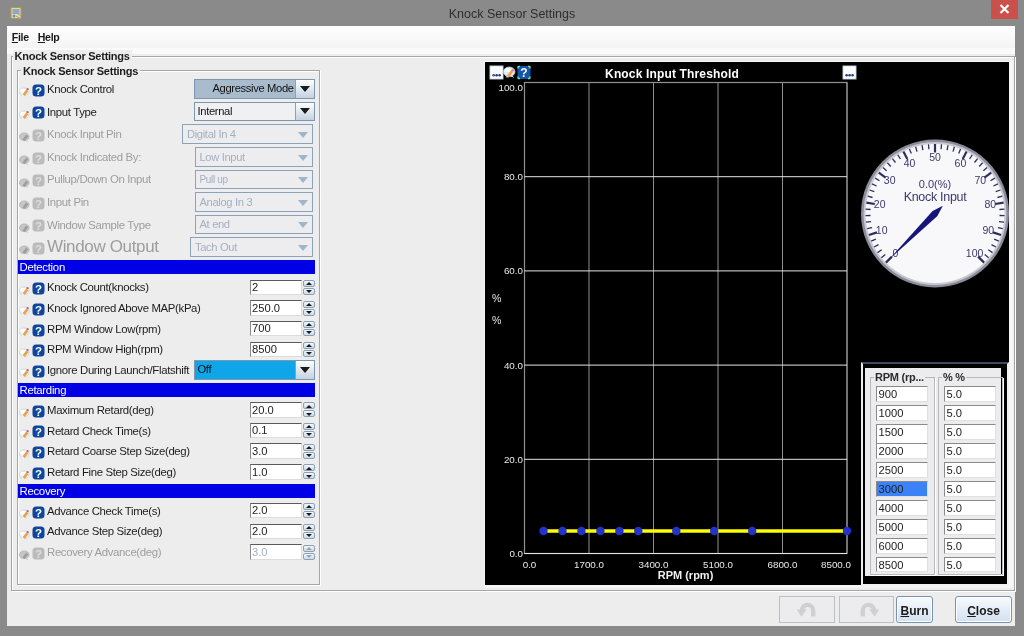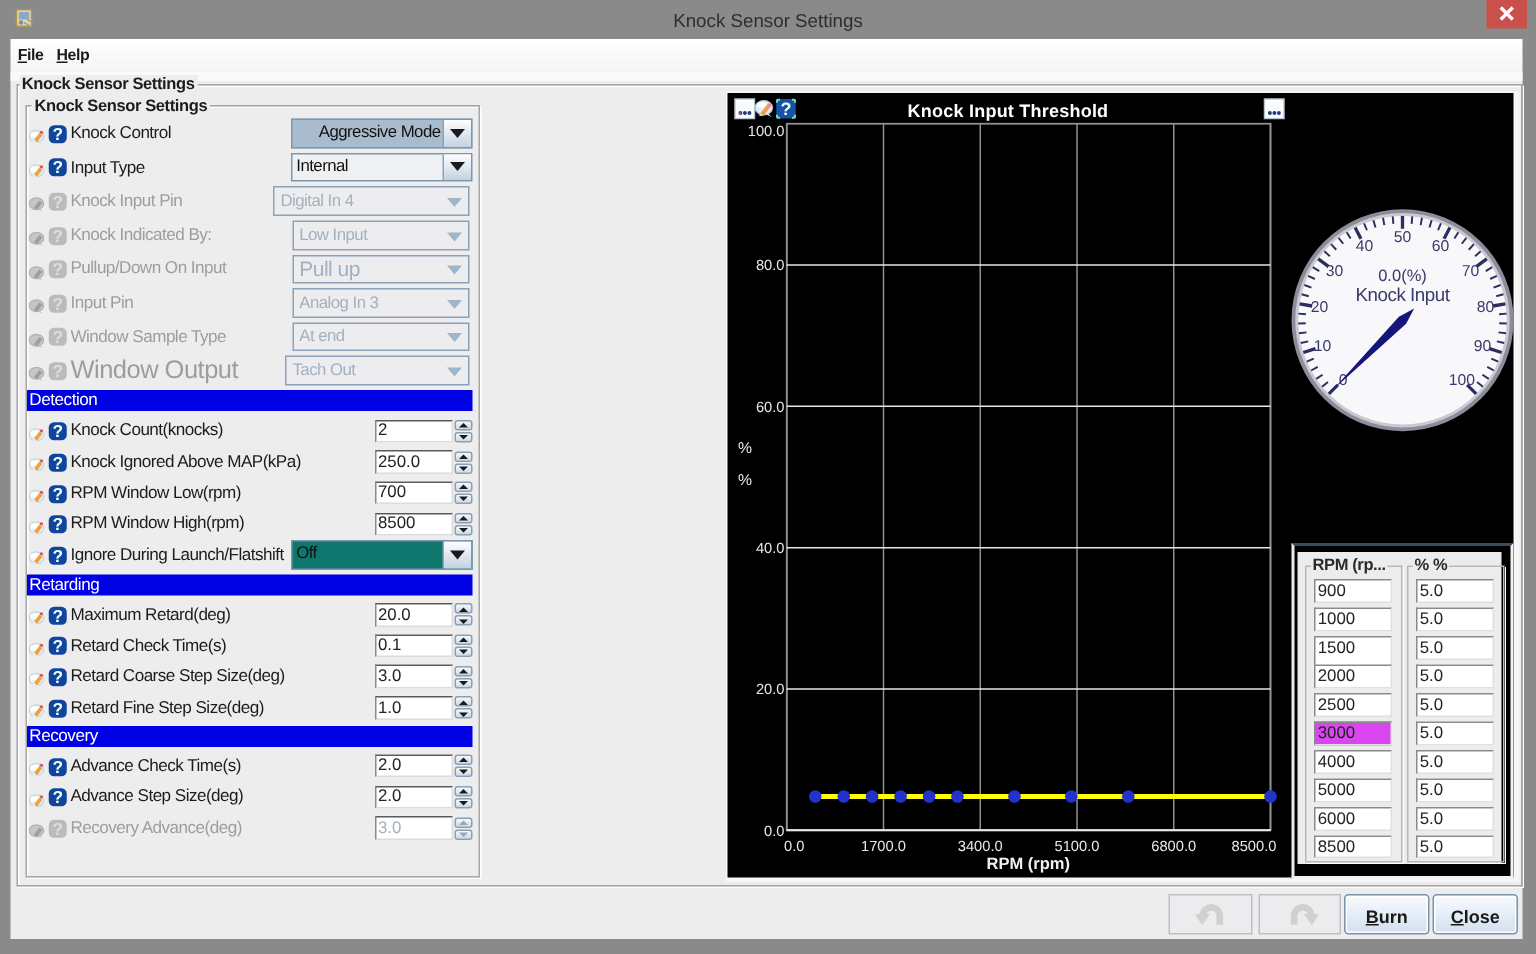--- a/index.html
+++ b/index.html
@@ -96,21 +96,21 @@
       <ellipse cx="5.3" cy="4.8" rx="4.8" ry="3.9" fill="#c6c6c6" stroke="#b2b2b2" stroke-width="0.8"></ellipse>
       <path d="M8 8.5 L9.5 10 L6.8 9 Z" fill="#c2c2c2"></path>
       <polygon points="3.6,7.3 7.2,2.6 9.3,4.2 5.7,8.9" fill="#9e9e9e"></polygon>
     </svg></div>
 <div style="position:absolute;left:32px;top:173.2px;width:13px;height:13px"><svg width="13" height="13" viewBox="0 0 13 13">
       <rect x="0.5" y="0.5" width="12" height="12" rx="3.5" fill="#bbbbbb"></rect>
       <text x="6.5" y="10.6" text-anchor="middle" font-size="11.5" font-weight="bold" fill="#dedede" font-family="&quot;Liberation Sans&quot;,sans-serif">?</text>
     </svg></div>
 <div style="position:absolute;left:47px;top:172.4px;font-size:11.4px;line-height:14px;letter-spacing:-0.35px;color:#9d9d9d;white-space:nowrap">Pullup/Down On Input</div>
 <div style="position:absolute;left:194.5px;top:169.7px;width:118.5px;height:19.5px;box-sizing:border-box;border:1.5px solid #8ba2b8;background:#ededef">
-<div style="position:absolute;left:4px;top:2.5px;font-size:14px;line-height:13px;letter-spacing:-0.35px;color:#a4b0c0">Pull up</div>
+<div style="position:absolute;left:4px;top:2.5px;font-size:10px;line-height:13px;letter-spacing:-0.35px;color:#a4b0c0">Pull up</div>
 <div style="position:absolute;right:4px;top:6.5px;width:0;height:0;border-left:5.5px solid transparent;border-right:5.5px solid transparent;border-top:6px solid #9fb5ca"></div>
   </div>
 <div style="position:absolute;left:18.8px;top:197.2px;width:12px;height:11px"><svg width="12" height="11" viewBox="0 0 12 11">
       <ellipse cx="5.3" cy="4.8" rx="4.8" ry="3.9" fill="#c6c6c6" stroke="#b2b2b2" stroke-width="0.8"></ellipse>
       <path d="M8 8.5 L9.5 10 L6.8 9 Z" fill="#c2c2c2"></path>
       <polygon points="3.6,7.3 7.2,2.6 9.3,4.2 5.7,8.9" fill="#9e9e9e"></polygon>
     </svg></div>
 <div style="position:absolute;left:32px;top:195.8px;width:13px;height:13px"><svg width="13" height="13" viewBox="0 0 13 13">
       <rect x="0.5" y="0.5" width="12" height="12" rx="3.5" fill="#bbbbbb"></rect>
       <text x="6.5" y="10.6" text-anchor="middle" font-size="11.5" font-weight="bold" fill="#dedede" font-family="&quot;Liberation Sans&quot;,sans-serif">?</text>
@@ -245,21 +245,21 @@
       <ellipse cx="4.2" cy="3.6" rx="3" ry="1.8" fill="#ffffff" opacity="0.95"></ellipse>
       <polygon points="3.6,7.3 7.2,2.6 9.3,4.2 5.7,8.9" fill="#eda23f"></polygon>
       <polygon points="2.7,8.6 3.6,7.3 5.7,8.9" fill="#f6f6f6"></polygon>
       <circle cx="8.6" cy="2.2" r="1.1" fill="#e05548"></circle>
     </svg></div>
 <div style="position:absolute;left:32px;top:363.8px;width:13px;height:13px"><svg width="13" height="13" viewBox="0 0 13 13">
       <rect x="0.5" y="0.5" width="12" height="12" rx="3.5" fill="#10459e"></rect>
       <text x="6.5" y="10.6" text-anchor="middle" font-size="11.5" font-weight="bold" fill="#f4fffa" font-family="&quot;Liberation Sans&quot;,sans-serif">?</text>
     </svg></div>
 <div style="position:absolute;left:47px;top:363.0px;font-size:11.4px;line-height:14px;letter-spacing:-0.35px;color:#1c1c1c;white-space:nowrap">Ignore During Launch/Flatshift</div>
-<div style="position:absolute;left:193.5px;top:360.2px;width:121.5px;height:19.5px;box-sizing:border-box;border:1.5px solid #7e96ae;background:#0f766e">
+<div style="position:absolute;left:193.5px;top:360.2px;width:121.5px;height:19.5px;box-sizing:border-box;border:1.5px solid #7e96ae;background:#0ea5e9">
 <div style="position:absolute;left:3px;top:2px;font-size:11.2px;line-height:13px;letter-spacing:-0.35px;color:#111">Off</div>
 <div style="position:absolute;right:0;top:0;width:19px;height:100%;border-left:1px solid #8ca2b8;box-sizing:border-box;background:linear-gradient(#fdfeff,#c3d2e1)">
 <div style="position:absolute;left:3.5px;top:5.5px;width:0;height:0;border-left:5.5px solid transparent;border-right:5.5px solid transparent;border-top:6px solid #1a1a1a"></div>
     </div>
   </div>
 <div style="position:absolute;left:17.5px;top:383px;width:297px;height:14px;background:#0000e4">
     <div style="position:absolute;left:2px;top:1px;font-size:11.4px;line-height:12.5px;letter-spacing:-0.3px;color:#fff">Retarding</div>
   </div>
 <div style="position:absolute;left:18.8px;top:405.0px;width:12px;height:11px"><svg width="12" height="11" viewBox="0 0 12 11">
       <ellipse cx="5.3" cy="4.8" rx="4.8" ry="3.9" fill="#eaf2f8" stroke="#c4d4e2" stroke-width="0.8"></ellipse>
@@ -572,21 +572,21 @@
   </div>
 <div style="position:absolute;left:875.5px;top:424.2px;width:52px;height:33px;box-sizing:border-box;background:#fff;border-top:1px solid #8a8a8a;border-left:1px solid #8a8a8a;border-bottom:1px solid #e0e0e0;border-right:1px solid #e0e0e0">
     <div style="position:absolute;left:2px;top:1px;font-size:11.2px;line-height:13px;color:#222">1500</div>
   </div>
 <div style="position:absolute;left:875.5px;top:443.2px;width:52px;height:15.5px;box-sizing:border-box;background:#fff;border-top:1px solid #8a8a8a;border-left:1px solid #8a8a8a;border-bottom:1px solid #e0e0e0;border-right:1px solid #e0e0e0">
     <div style="position:absolute;left:2px;top:1px;font-size:11.2px;line-height:13px;color:#222">2000</div>
   </div>
 <div style="position:absolute;left:875.5px;top:462.1px;width:52px;height:15.5px;box-sizing:border-box;background:#fff;border-top:1px solid #8a8a8a;border-left:1px solid #8a8a8a;border-bottom:1px solid #e0e0e0;border-right:1px solid #e0e0e0">
     <div style="position:absolute;left:2px;top:1px;font-size:11.2px;line-height:13px;color:#222">2500</div>
   </div>
-<div style="position:absolute;left:875.5px;top:481.1px;width:52px;height:15.5px;box-sizing:border-box;background:#d946ef;border-top:1px solid #8a8a8a;border-left:1px solid #8a8a8a;border-bottom:1px solid #e0e0e0;border-right:1px solid #e0e0e0">
+<div style="position:absolute;left:875.5px;top:481.1px;width:52px;height:15.5px;box-sizing:border-box;background:#3b82f6;border-top:1px solid #8a8a8a;border-left:1px solid #8a8a8a;border-bottom:1px solid #e0e0e0;border-right:1px solid #e0e0e0">
     <div style="position:absolute;left:2px;top:1px;font-size:11.2px;line-height:13px;color:#222">3000</div>
   </div>
 <div style="position:absolute;left:875.5px;top:500.1px;width:52px;height:15.5px;box-sizing:border-box;background:#fff;border-top:1px solid #8a8a8a;border-left:1px solid #8a8a8a;border-bottom:1px solid #e0e0e0;border-right:1px solid #e0e0e0">
     <div style="position:absolute;left:2px;top:1px;font-size:11.2px;line-height:13px;color:#222">4000</div>
   </div>
 <div style="position:absolute;left:875.5px;top:519.0px;width:52px;height:15.5px;box-sizing:border-box;background:#fff;border-top:1px solid #8a8a8a;border-left:1px solid #8a8a8a;border-bottom:1px solid #e0e0e0;border-right:1px solid #e0e0e0">
     <div style="position:absolute;left:2px;top:1px;font-size:11.2px;line-height:13px;color:#222">5000</div>
   </div>
 <div style="position:absolute;left:875.5px;top:538.0px;width:52px;height:15.5px;box-sizing:border-box;background:#fff;border-top:1px solid #8a8a8a;border-left:1px solid #8a8a8a;border-bottom:1px solid #e0e0e0;border-right:1px solid #e0e0e0">
     <div style="position:absolute;left:2px;top:1px;font-size:11.2px;line-height:13px;color:#222">6000</div>
@@ -632,18 +632,18 @@
       </svg></div>
   </div>
 <div style="position:absolute;left:838.5px;top:596px;width:55.5px;height:27px;box-sizing:border-box;background:#ececee;border:1px solid #bcc0c4">
     <div style="position:absolute;left:15px;top:2px"><svg width="26" height="22" viewBox="0 0 26 22">
         <g transform="scale(-1,1) translate(-26,0)">
           <path d="M 18.2 17.5 L 18.2 12 A 5.6 5.6 0 1 0 6.8 11.2" fill="none" stroke="#d0d0d0" stroke-width="4.4"></path>
           <polygon points="1.8,10.5 11.8,10.2 6.4,17.8" fill="#d0d0d0"></polygon>
         </g>
       </svg></div>
   </div>
-<div style="position:absolute;left:896px;top:596px;width:57px;height:27px;box-sizing:border-box;background:linear-gradient(#f8fbfe,#d2e0ef);border:1px solid #7a92ac;border-radius:3px;box-shadow:inset 0 0 0 1px #fff">
+<div style="position:absolute;left:896px;top:596px;width:37px;height:27px;box-sizing:border-box;background:linear-gradient(#f8fbfe,#d2e0ef);border:1px solid #7a92ac;border-radius:3px;box-shadow:inset 0 0 0 1px #fff">
     <div style="position:absolute;left:0;right:0;top:6.5px;text-align:center;font-size:12px;font-weight:bold;color:#1a1a1a"><span style="text-decoration:underline">B</span>urn</div>
   </div>
 <div style="position:absolute;left:955px;top:596px;width:57px;height:27px;box-sizing:border-box;background:linear-gradient(#f8fbfe,#d2e0ef);border:1px solid #7a92ac;border-radius:3px;box-shadow:inset 0 0 0 1px #fff">
     <div style="position:absolute;left:0;right:0;top:6.5px;text-align:center;font-size:12px;font-weight:bold;color:#1a1a1a"><span style="text-decoration:underline">C</span>lose</div>
   </div>
 
 </body></html>

